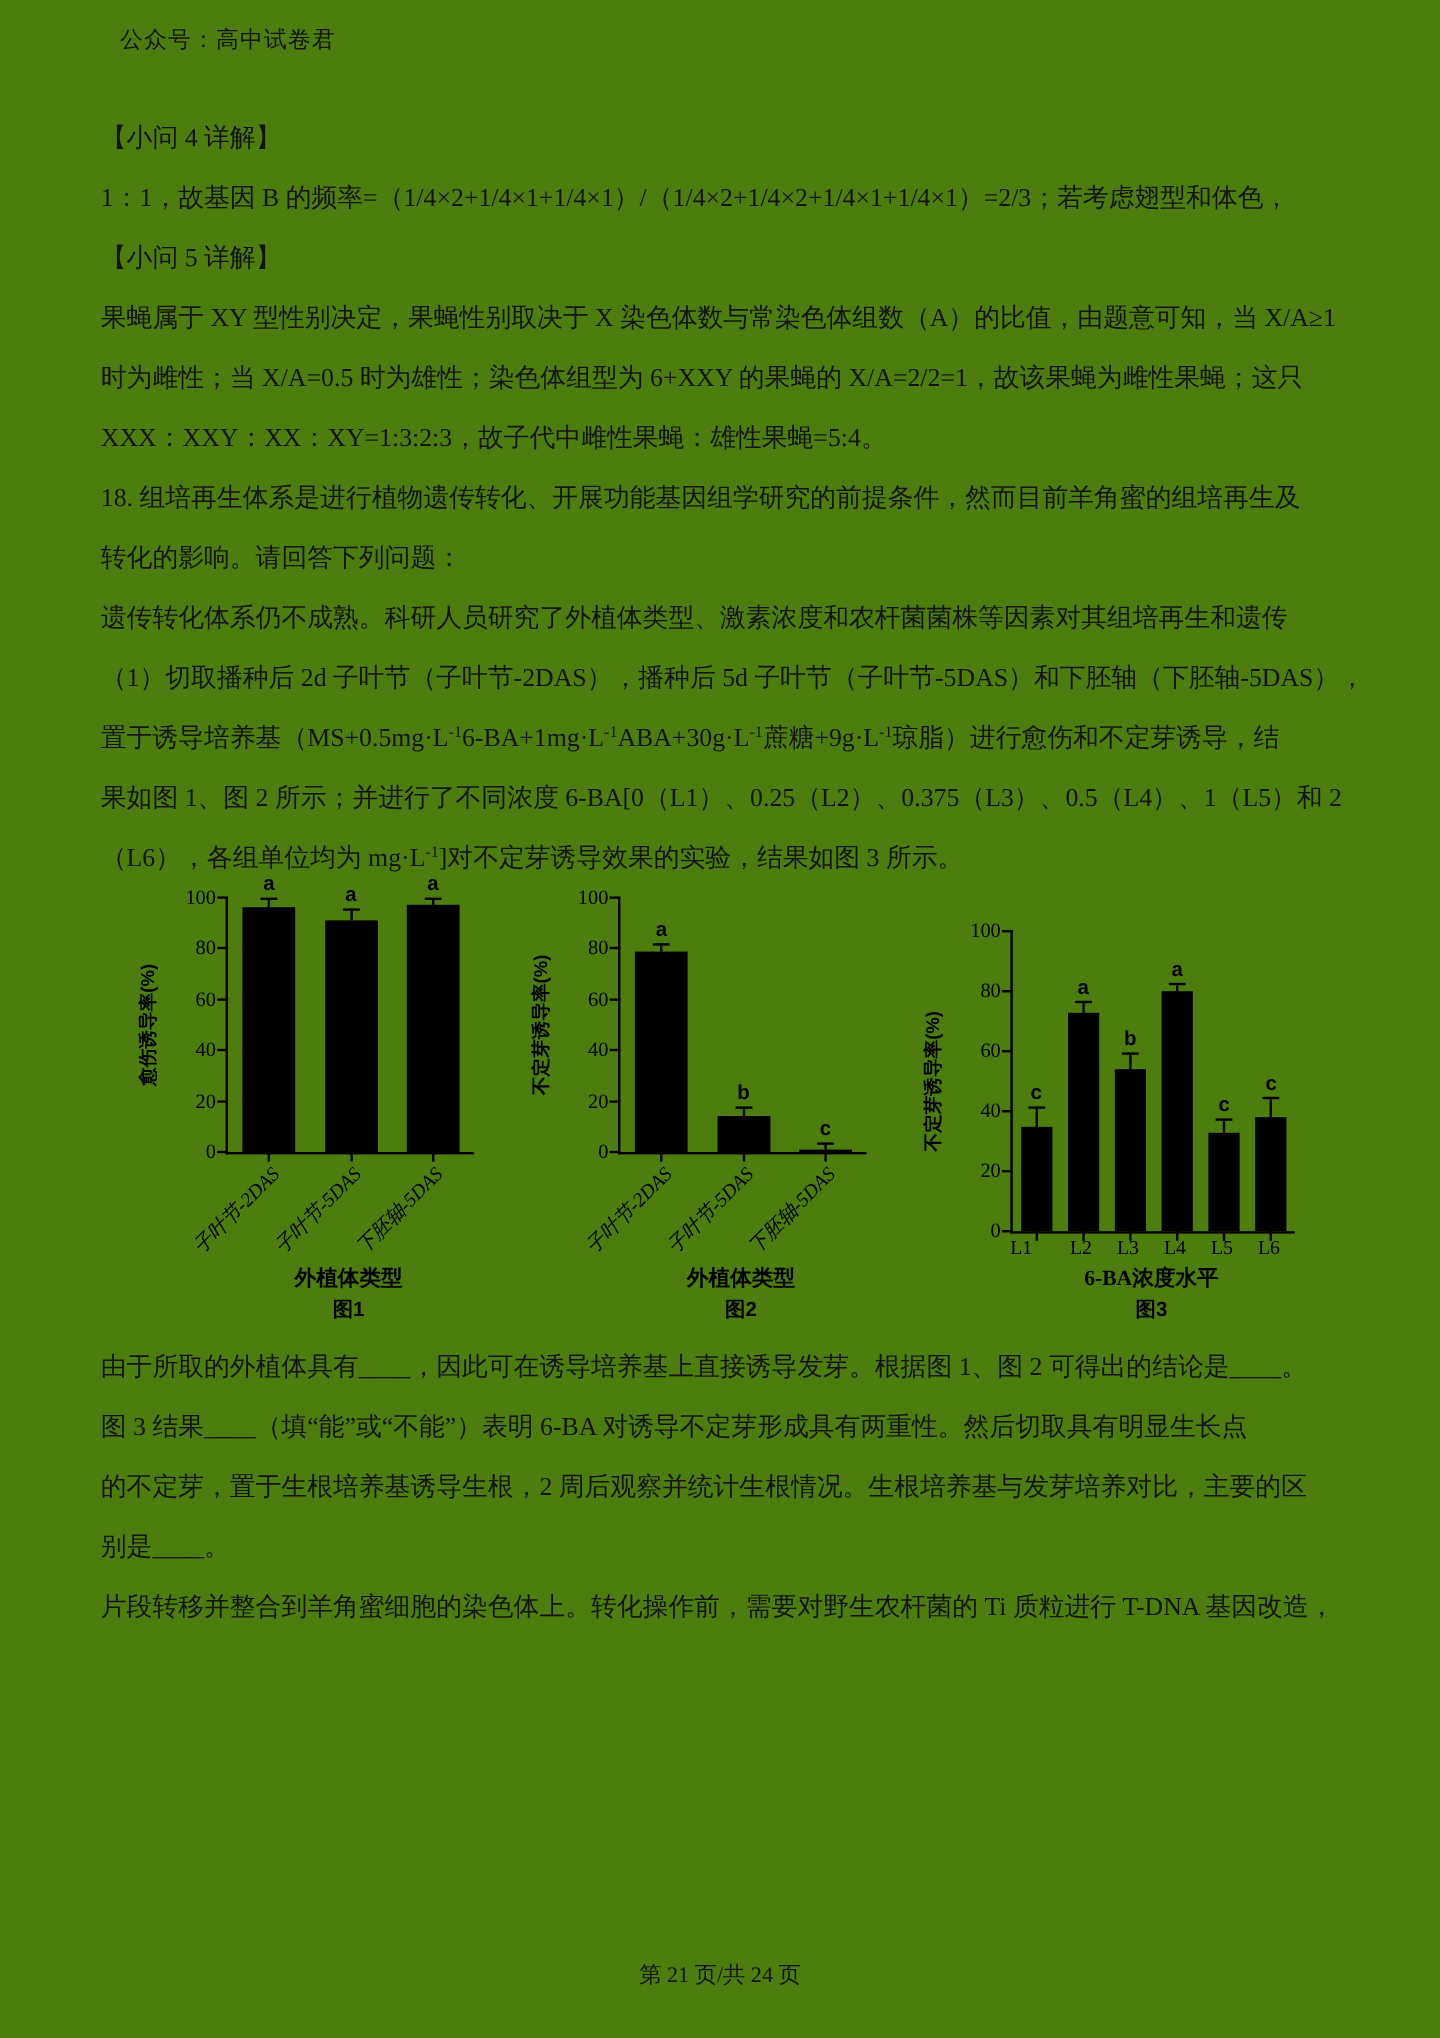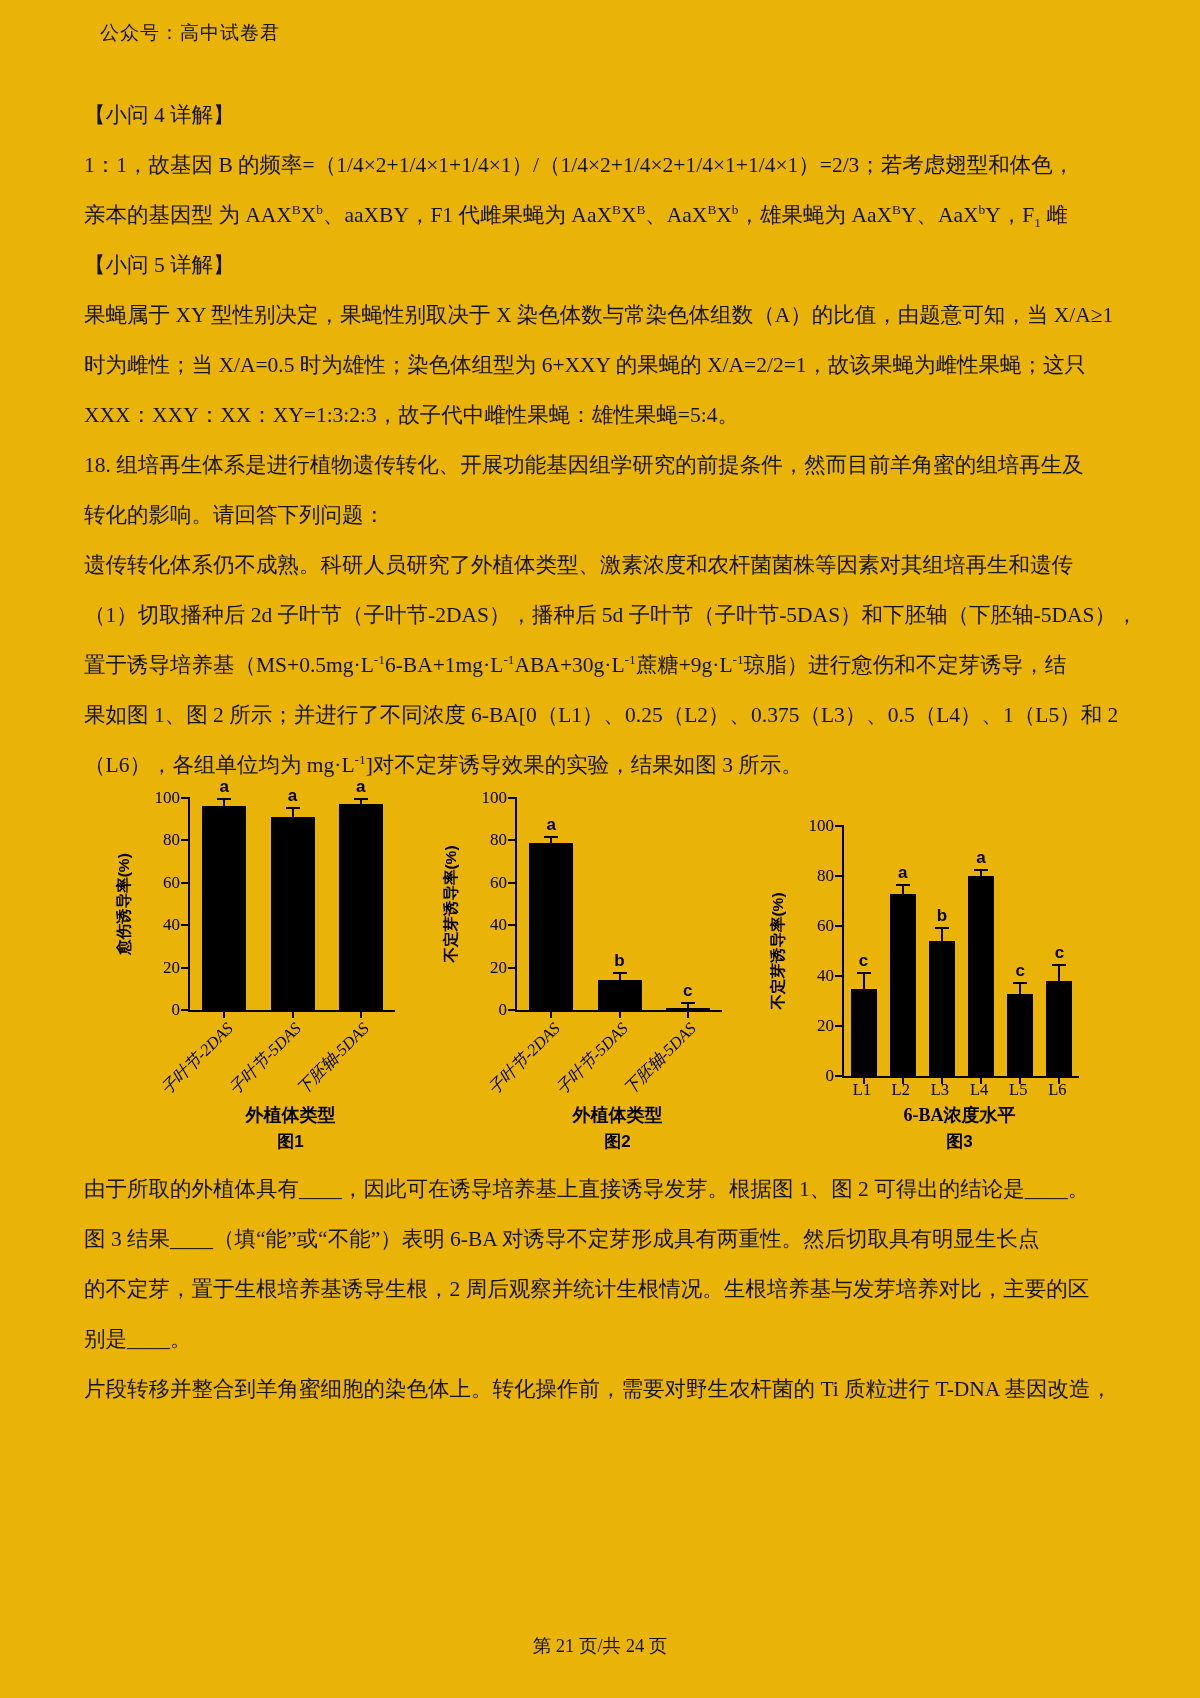--- a/index.html
+++ b/index.html
@@ -1,17 +1,17 @@
 <!DOCTYPE html>
 <html><head>
 <meta charset="utf-8">
 <style>
   html,body{margin:0;padding:0;background:#ffffff;}
   .page{
-    position:relative;width:1200px;height:1698px;background:#eab308;
+    position:relative;width:1200px;height:1698px;background:#4d7c0f;
     font-family:"Liberation Serif","DejaVu Serif",serif;color:#141414;overflow:hidden;
   }
   .header{position:absolute;top:20px;left:100px;font-size:19px;letter-spacing:1px;}
   .content{position:absolute;top:90px;left:84px;width:1044px;}
   .line{font-size:21.5px;line-height:50px;white-space:nowrap;}
   sup{font-size:0.62em;line-height:0;vertical-align:super;}
   sub{font-size:0.62em;line-height:0;vertical-align:sub;}
 
   .charts-row{display:flex;align-items:flex-end;gap:34px;margin:8px 0 10px 16px;}
   .chart{display:flex;flex-direction:column;align-items:center;}
@@ -46,21 +46,20 @@
 </head>
 <body>
 
 <div class="page">
   <div class="header">公众号：高中试卷君</div>
 
   <div class="content">
     <div class="line">【小问 4 详解】</div>
     <div>
         <div class="line">1：1，故基因 B 的频率=（1/4×2+1/4×1+1/4×1）/（1/4×2+1/4×2+1/4×1+1/4×1）=2/3；若考虑翅型和体色，</div>
-        <div class="line">亲本的基因型 为 AAX<sup>B</sup>X<sup>b</sup>、aaXBY，F1 代雌果蝇为 AaX<sup>B</sup>X<sup>B</sup>、AaX<sup>B</sup>X<sup>b</sup>，雄果蝇为 AaX<sup>B</sup>Y、AaX<sup>b</sup>Y，F<sub>1</sub> 雌</div>
       </div>
 
     <div class="line">【小问 5 详解】</div>
     <div>
         <div class="line">果蝇属于 XY 型性别决定，果蝇性别取决于 X 染色体数与常染色体组数（A）的比值，由题意可知，当 X/A≥1</div>
         <div class="line">时为雌性；当 X/A=0.5 时为雄性；染色体组型为 6+XXY 的果蝇的 X/A=2/2=1，故该果蝇为雌性果蝇；这只</div>
         <div class="line">XXX：XXY：XX：XY=1:3:2:3，故子代中雌性果蝇：雄性果蝇=5:4。</div>
       </div>
 
     <div>
@@ -198,21 +197,21 @@
               <div class="sig" style="left: 164.25px; width: 24px; bottom: 95.5px;">c</div>
               <div class="xtick" style="left: 175.25px;"></div>
               <div class="bar" style="left: 202.417px; width: 26px; height: 95px; background: rgb(0, 0, 0);"></div>
               <div class="err-line" style="left: 214.417px; bottom: 95px; height: 15px;"></div>
               <div class="err-cap" style="left: 208.417px; width: 14px; bottom: 110px;"></div>
               <div class="sig" style="left: 203.417px; width: 24px; bottom: 113px;">c</div>
               <div class="xtick" style="left: 214.417px;"></div>
             </div>
           </div>
           <div class="xlabels" style="width: 323px; height: 26px;">
-            <div class="xlab-flat" style="left: 108px;">L1</div>
+            <div class="xlab-flat" style="left: 97px;">L1</div>
             <div class="xlab-flat" style="left: 146.75px;">L2</div>
             <div class="xlab-flat" style="left: 185.917px;">L3</div>
             <div class="xlab-flat" style="left: 225.083px;">L4</div>
             <div class="xlab-flat" style="left: 264.25px;">L5</div>
             <div class="xlab-flat" style="left: 303.417px;">L6</div>
           </div>
           <div class="axis-title" style="width: 323px; padding-left: 88px;">6-BA浓度水平</div>
           <div class="fig-caption" style="width: 323px; padding-left: 88px;">图3</div>
         </div>
     </div>

